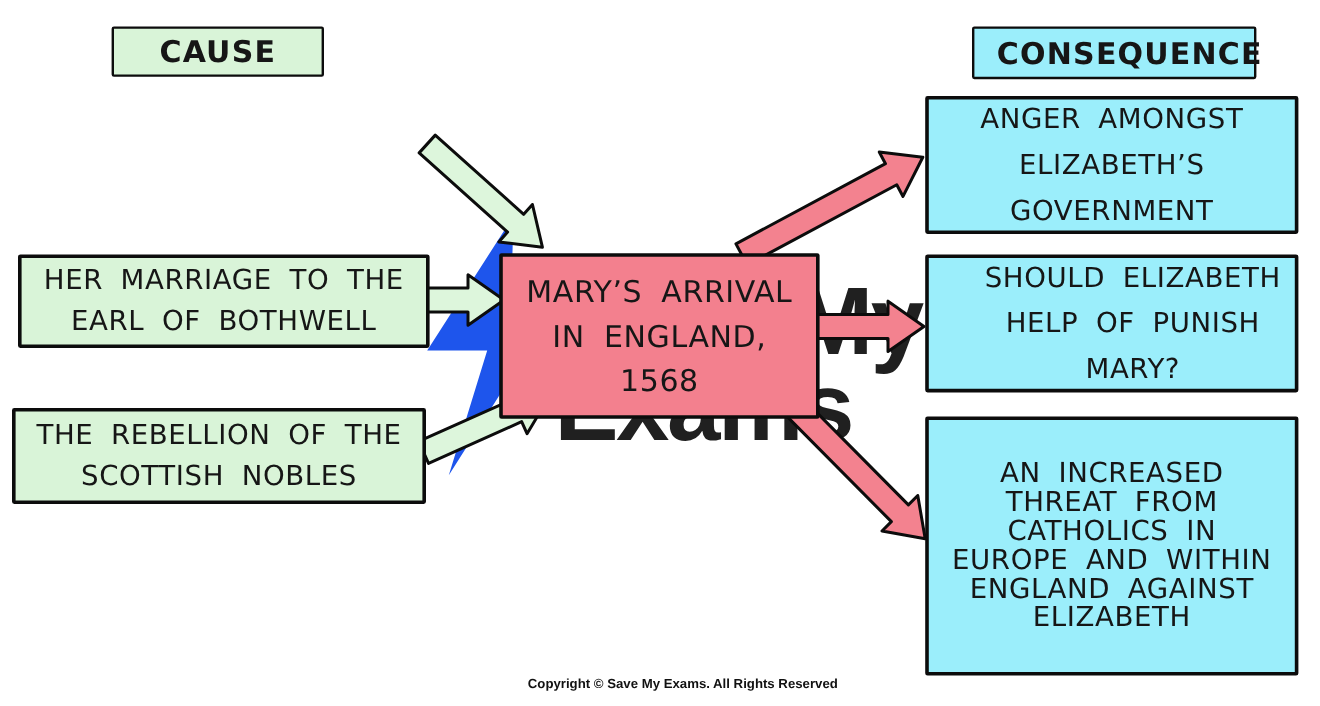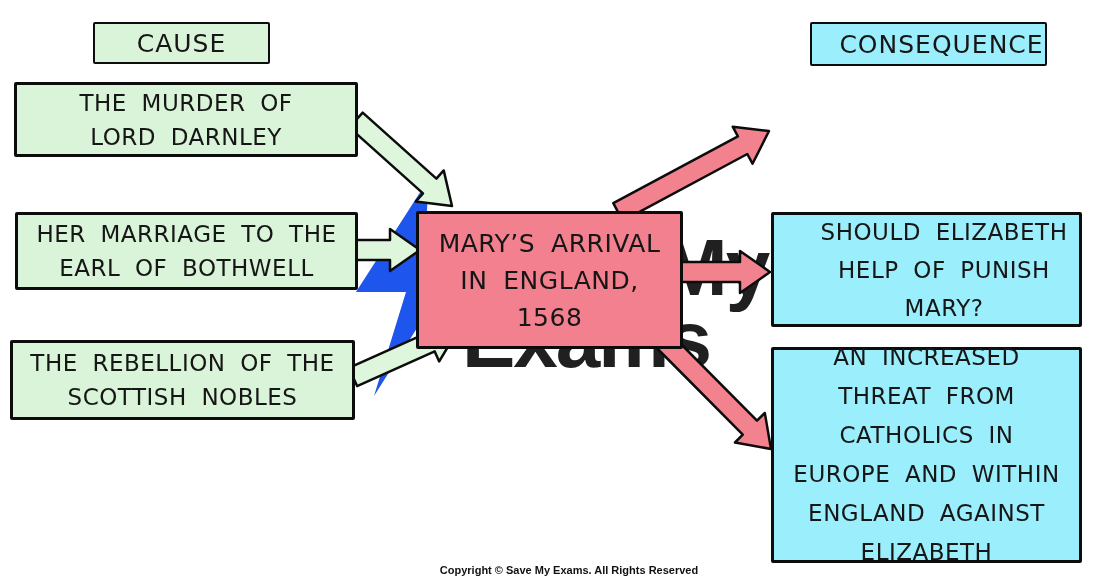--- a/index.html
+++ b/index.html
@@ -15,33 +15,33 @@
     font-family:"Liberation Sans","DejaVu Sans",sans-serif;
     font-weight:bold;font-size:80px;line-height:72px;letter-spacing:-2px;
     color:var(--wm,#202020);white-space:pre-line;
   }
   .box{
     position:absolute;z-index:3;box-sizing:border-box;
     display:flex;align-items:center;justify-content:center;text-align:center;
     white-space:pre-line;border:3px solid #0c0c0c;border-radius:2px;
     letter-spacing:.5px;word-spacing:.3em;
   }
-  .hdr{font-weight:normal;font-size:25px;letter-spacing:1px;border-width:2.5px;}
+  .hdr{font-weight:bold;font-size:25px;letter-spacing:1px;border-width:2.5px;}
   .green{background:var(--green,#d9f4d8);}
   .cyan{background:var(--cyan,#9beefb);}
   .pink{background:var(--pink,#f3808e);}
   #hdr-cause{left:93px;top:22px;width:177px;height:42px;}
   #hdr-consequence{left:810px;top:22px;width:237px;height:44px;padding-left:26px;}
   .cause{font-size:23px;line-height:34px;}
   #cause-1{left:14px;top:82px;width:344px;height:75px;}
   #cause-2{left:15px;top:212px;width:343px;height:78px;}
   #cause-3{left:10px;top:340px;width:345px;height:80px;}
   #center-box{left:416px;top:211px;width:267px;height:138px;font-size:25px;line-height:37px;}
   .cons{font-size:23px;line-height:38px;}
-  #cons-3{line-height:39px;}
+  #cons-3{line-height:24px;}
   #cons-1{left:771px;top:80px;width:311px;height:115px;}
   #cons-2{left:771px;top:212px;width:311px;height:115px;padding-left:35px;}
   #cons-3{left:771px;top:347px;width:311px;height:216px;}
   .copyright{
     position:absolute;left:0;top:564px;width:1100px;z-index:4;
     text-align:center;font-size:11px;font-weight:bold;color:#111;
     font-family:"Liberation Sans","DejaVu Sans",sans-serif;
     padding-left:19px;
   }
 </style>
@@ -63,33 +63,34 @@
       <polygon points="357.1,386.1 434.7,351.4 439.2,361.4 458,330 422.0,323.1 426.5,333.2 348.9,367.9" fill="#ddf6dc" stroke="#0c0c0c" stroke-width="2.5" stroke-linejoin="round"></polygon>
       <polygon points="622.7,220.8 747.3,154.0 752.5,163.7 769,131 732.7,126.7 737.9,136.4 613.3,203.2" fill="#f3828f" stroke="#0c0c0c" stroke-width="2.5" stroke-linejoin="round"></polygon>
       <polygon points="678,282 740,282 740,293 770,272 740,251 740,262 678,262" fill="#f3828f" stroke="#0c0c0c" stroke-width="2.5" stroke-linejoin="round"></polygon>
       <polygon points="640.9,332.0 742.8,434.7 735.0,442.5 771,449 764.8,412.9 757.0,420.7 655.1,318.0" fill="#f3828f" stroke="#0c0c0c" stroke-width="2.5" stroke-linejoin="round"></polygon>
     </svg>
 
   <div id="hdr-cause" class="box hdr green">CAUSE</div>
 
   <div id="hdr-consequence" class="box hdr cyan">CONSEQUENCE</div>
 
-  <div id="cause-1" class="box cause green">THE MURDER OF
-LORD DARNLEY</div>
 
   <div id="cause-2" class="box cause green">HER MARRIAGE TO THE
 EARL OF BOTHWELL</div>
 
   <div id="cause-3" class="box cause green">THE REBELLION OF THE
 SCOTTISH NOBLES</div>
 
   <div id="center-box" class="box pink">MARY’S ARRIVAL
 IN ENGLAND,
 1568</div>
 
+  <div id="cons-1" class="box cons cyan">ANGER AMONGST
+ELIZABETH’S
+GOVERNMENT</div>
 
   <div id="cons-2" class="box cons cyan">SHOULD ELIZABETH
 HELP OF PUNISH
 MARY?</div>
 
   <div id="cons-3" class="box cons cyan">AN INCREASED
 THREAT FROM
 CATHOLICS IN
 EUROPE AND WITHIN
 ENGLAND AGAINST

